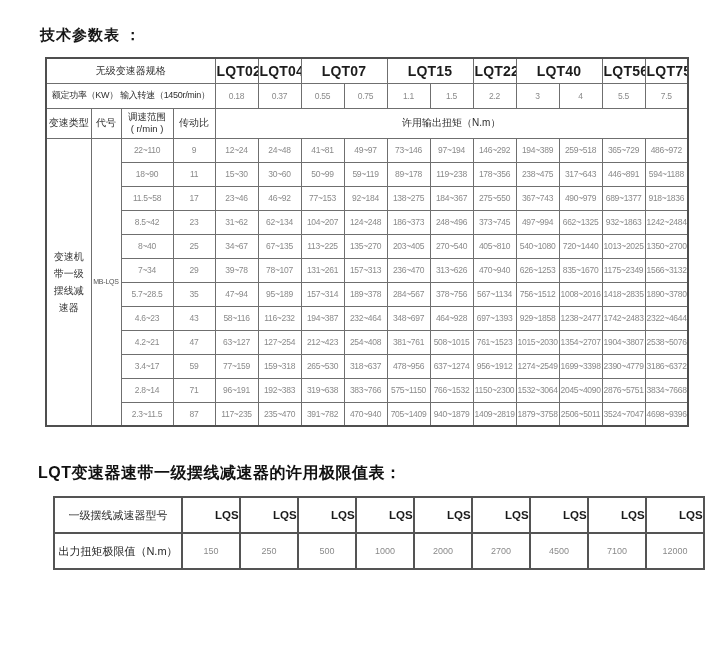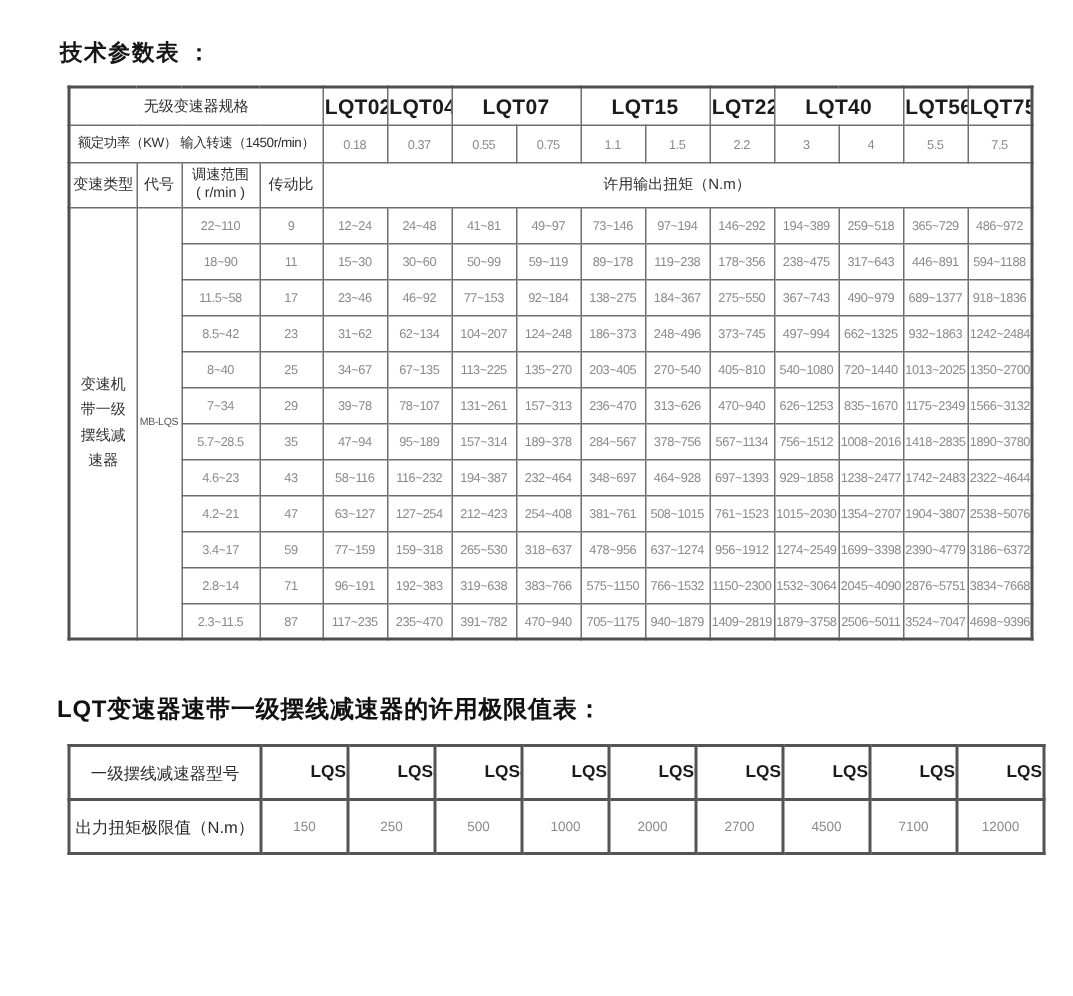--- a/index.html
+++ b/index.html
@@ -29,21 +29,21 @@
   .t1 tr.dr td { height:24px; }
   .t1 .hd   { font-size:10px; color:#2f2f2f; }
   .t1 .model{ font-size:14px; font-weight:bold; color:#1c1c1c; letter-spacing:0.2px; }
   .t1 .phd  { font-size:9px; color:#2f2f2f; letter-spacing:-0.3px; white-space:nowrap; }
   .t1 .rangehd { font-size:9.5px; white-space:pre-line; line-height:1.25; }
   .t1 .num  { font-size:8.5px; color:#8a8a8a; white-space:nowrap; letter-spacing:-0.3px; }
   .t1 .type { font-size:10px; color:#333; line-height:1.7; padding:8px 5px; }
   .t1 .code { font-size:7px; color:#555; letter-spacing:-0.2px; }
 
   
-  .t2 { margin-left:5px; width:649px; border:2px solid #454545; }
+  .t2 { margin-left:13px; width:649px; border:2px solid #454545; }
   .t2 td {
     border:2px solid #545454;
     text-align:center; vertical-align:middle; overflow:hidden;
     height:36px;
   }
   .t2 .hd  { font-size:11px; color:#2a2a2a; }
   .t2 .model { font-size:11.5px; font-weight:bold; color:#1a1a1a;padding-left:32px; }
   .t2 .num { font-size:9px; color:#8a8a8a; }
 </style>
 </head>
@@ -262,21 +262,21 @@
           <td class="num">2876~5751</td>
           <td class="num">3834~7668</td>
         </tr>
         <tr class="dr">
           <td class="num">2.3~11.5</td>
           <td class="num">87</td>
           <td class="num">117~235</td>
           <td class="num">235~470</td>
           <td class="num">391~782</td>
           <td class="num">470~940</td>
-          <td class="num">705~1175</td>
+          <td class="num">705~1409</td>
           <td class="num">940~1879</td>
           <td class="num">1409~2819</td>
           <td class="num">1879~3758</td>
           <td class="num">2506~5011</td>
           <td class="num">3524~7047</td>
           <td class="num">4698~9396</td>
         </tr>
       </tbody>
   </table>
 

